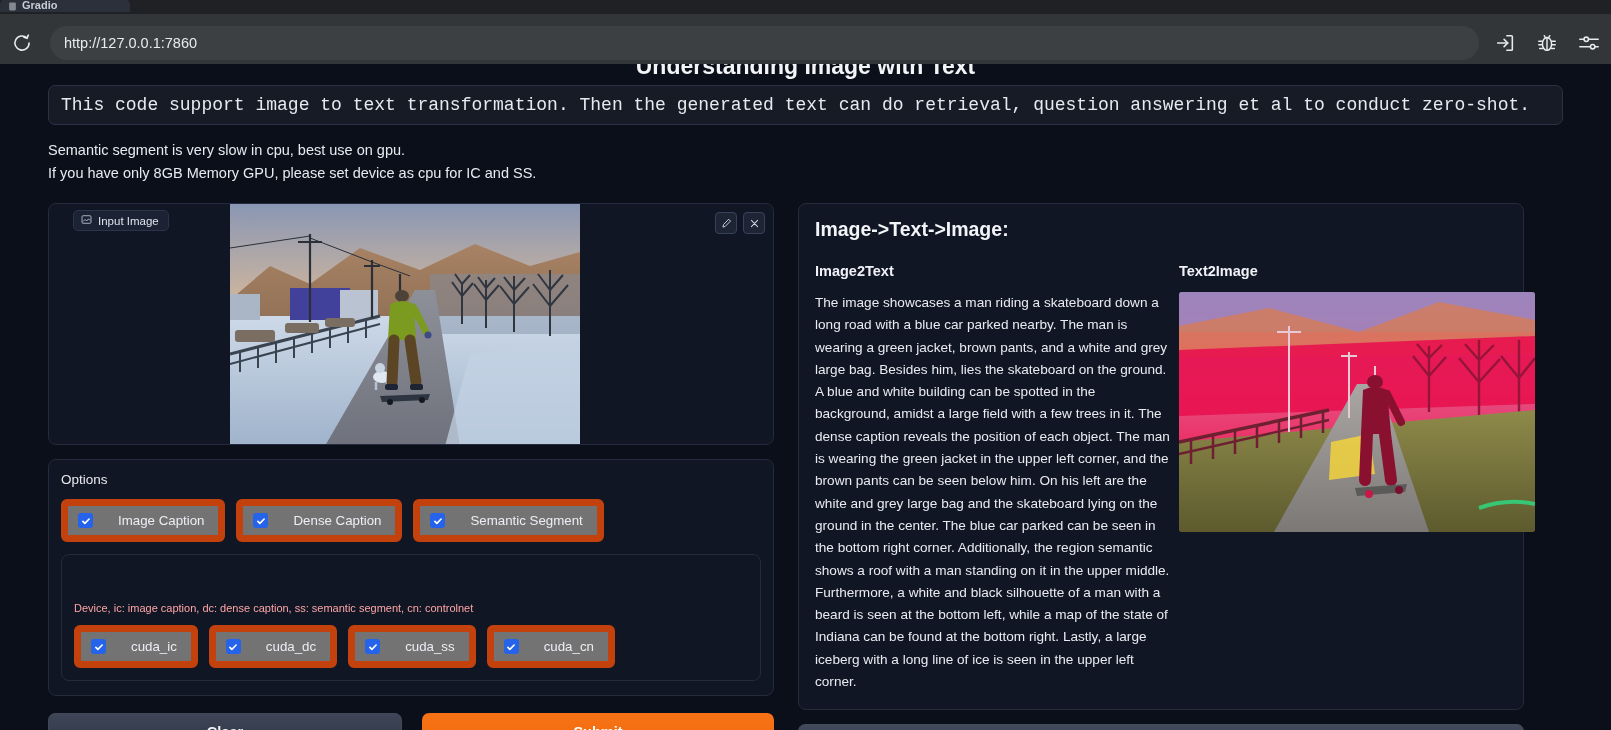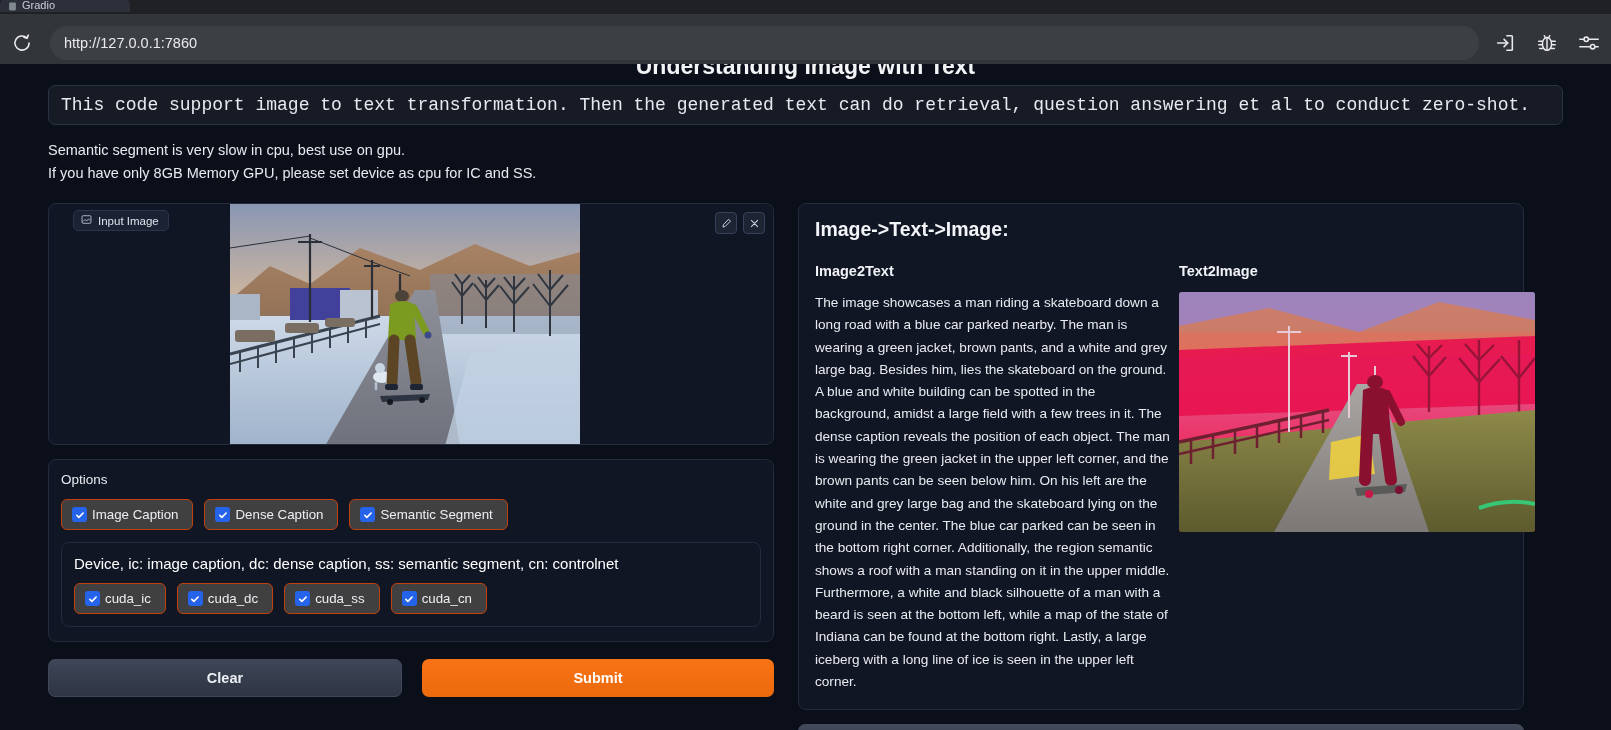--- a/index.html
+++ b/index.html
@@ -10,20 +10,21 @@
     overflow: hidden;
   }
 
   
   .browser-tabstrip {
     height: 14px;
     background: #202124;
     display: flex;
     align-items: flex-end;
     position: relative;
+    font-weight: bold;
   }
   .tab {
     width: 130px; height: 14px;
     background: #2b303b;
     border-top-left-radius: 7px;
     border-top-right-radius: 7px;
     display: flex; align-items: center;
     gap: 5px;
     padding: 0 8px;
     font-size: 11px;
@@ -163,45 +164,45 @@
   .options {
     margin-top: 14px;
     background: #111624;
     border: 1px solid #242b3d;
     border-radius: 8px;
     padding: 12px 12px 14px 12px;
   }
   .options-title { color: #e8eaf0; font-size: 13.5px; margin-bottom: 12px; }
   .chk-row { display: flex; gap: 11px; flex-wrap: wrap; }
   .chk {
-    background: #404040;
-    border: 1px solid #c2410c;
+    background: #737373;
+    border: 7px solid #c2410c;
     border-radius: 6px;
     padding: 7px 14px 7px 10px;
-    display: flex; align-items: center; gap: 5px;
+    display: flex; align-items: center; gap: 25px;
     cursor: pointer;
   }
   .box {
     width: 15px; height: 15px;
     background: #2563eb;
     border-radius: 3px;
     display: flex; align-items: center; justify-content: center;
     flex: none;
   }
   .box svg { width: 10px; height: 10px; }
   .chk-label { color: #eceef4; font-size: 13.3px; white-space: nowrap; }
 
   .device-group {
     margin-top: 12px;
     background: #111624;
     border: 1px solid #242b3d;
     border-radius: 8px;
     padding: 12px;
   }
-  .device-title { color: #ffffff; font-size: 15px; margin-bottom: 11px; }
+  .device-title { color: #fca5a5; font-size: 11px; margin-bottom: 11px; margin-top: 35px; }
 
   .action-row { display: flex; gap: 20px; margin-top: 17px; }
   .btn {
     flex: 1;
     height: 38px;
     border-radius: 7px;
     display: flex; align-items: center; justify-content: center;
     font-size: 14.5px;
     font-weight: bold;
     cursor: pointer;

